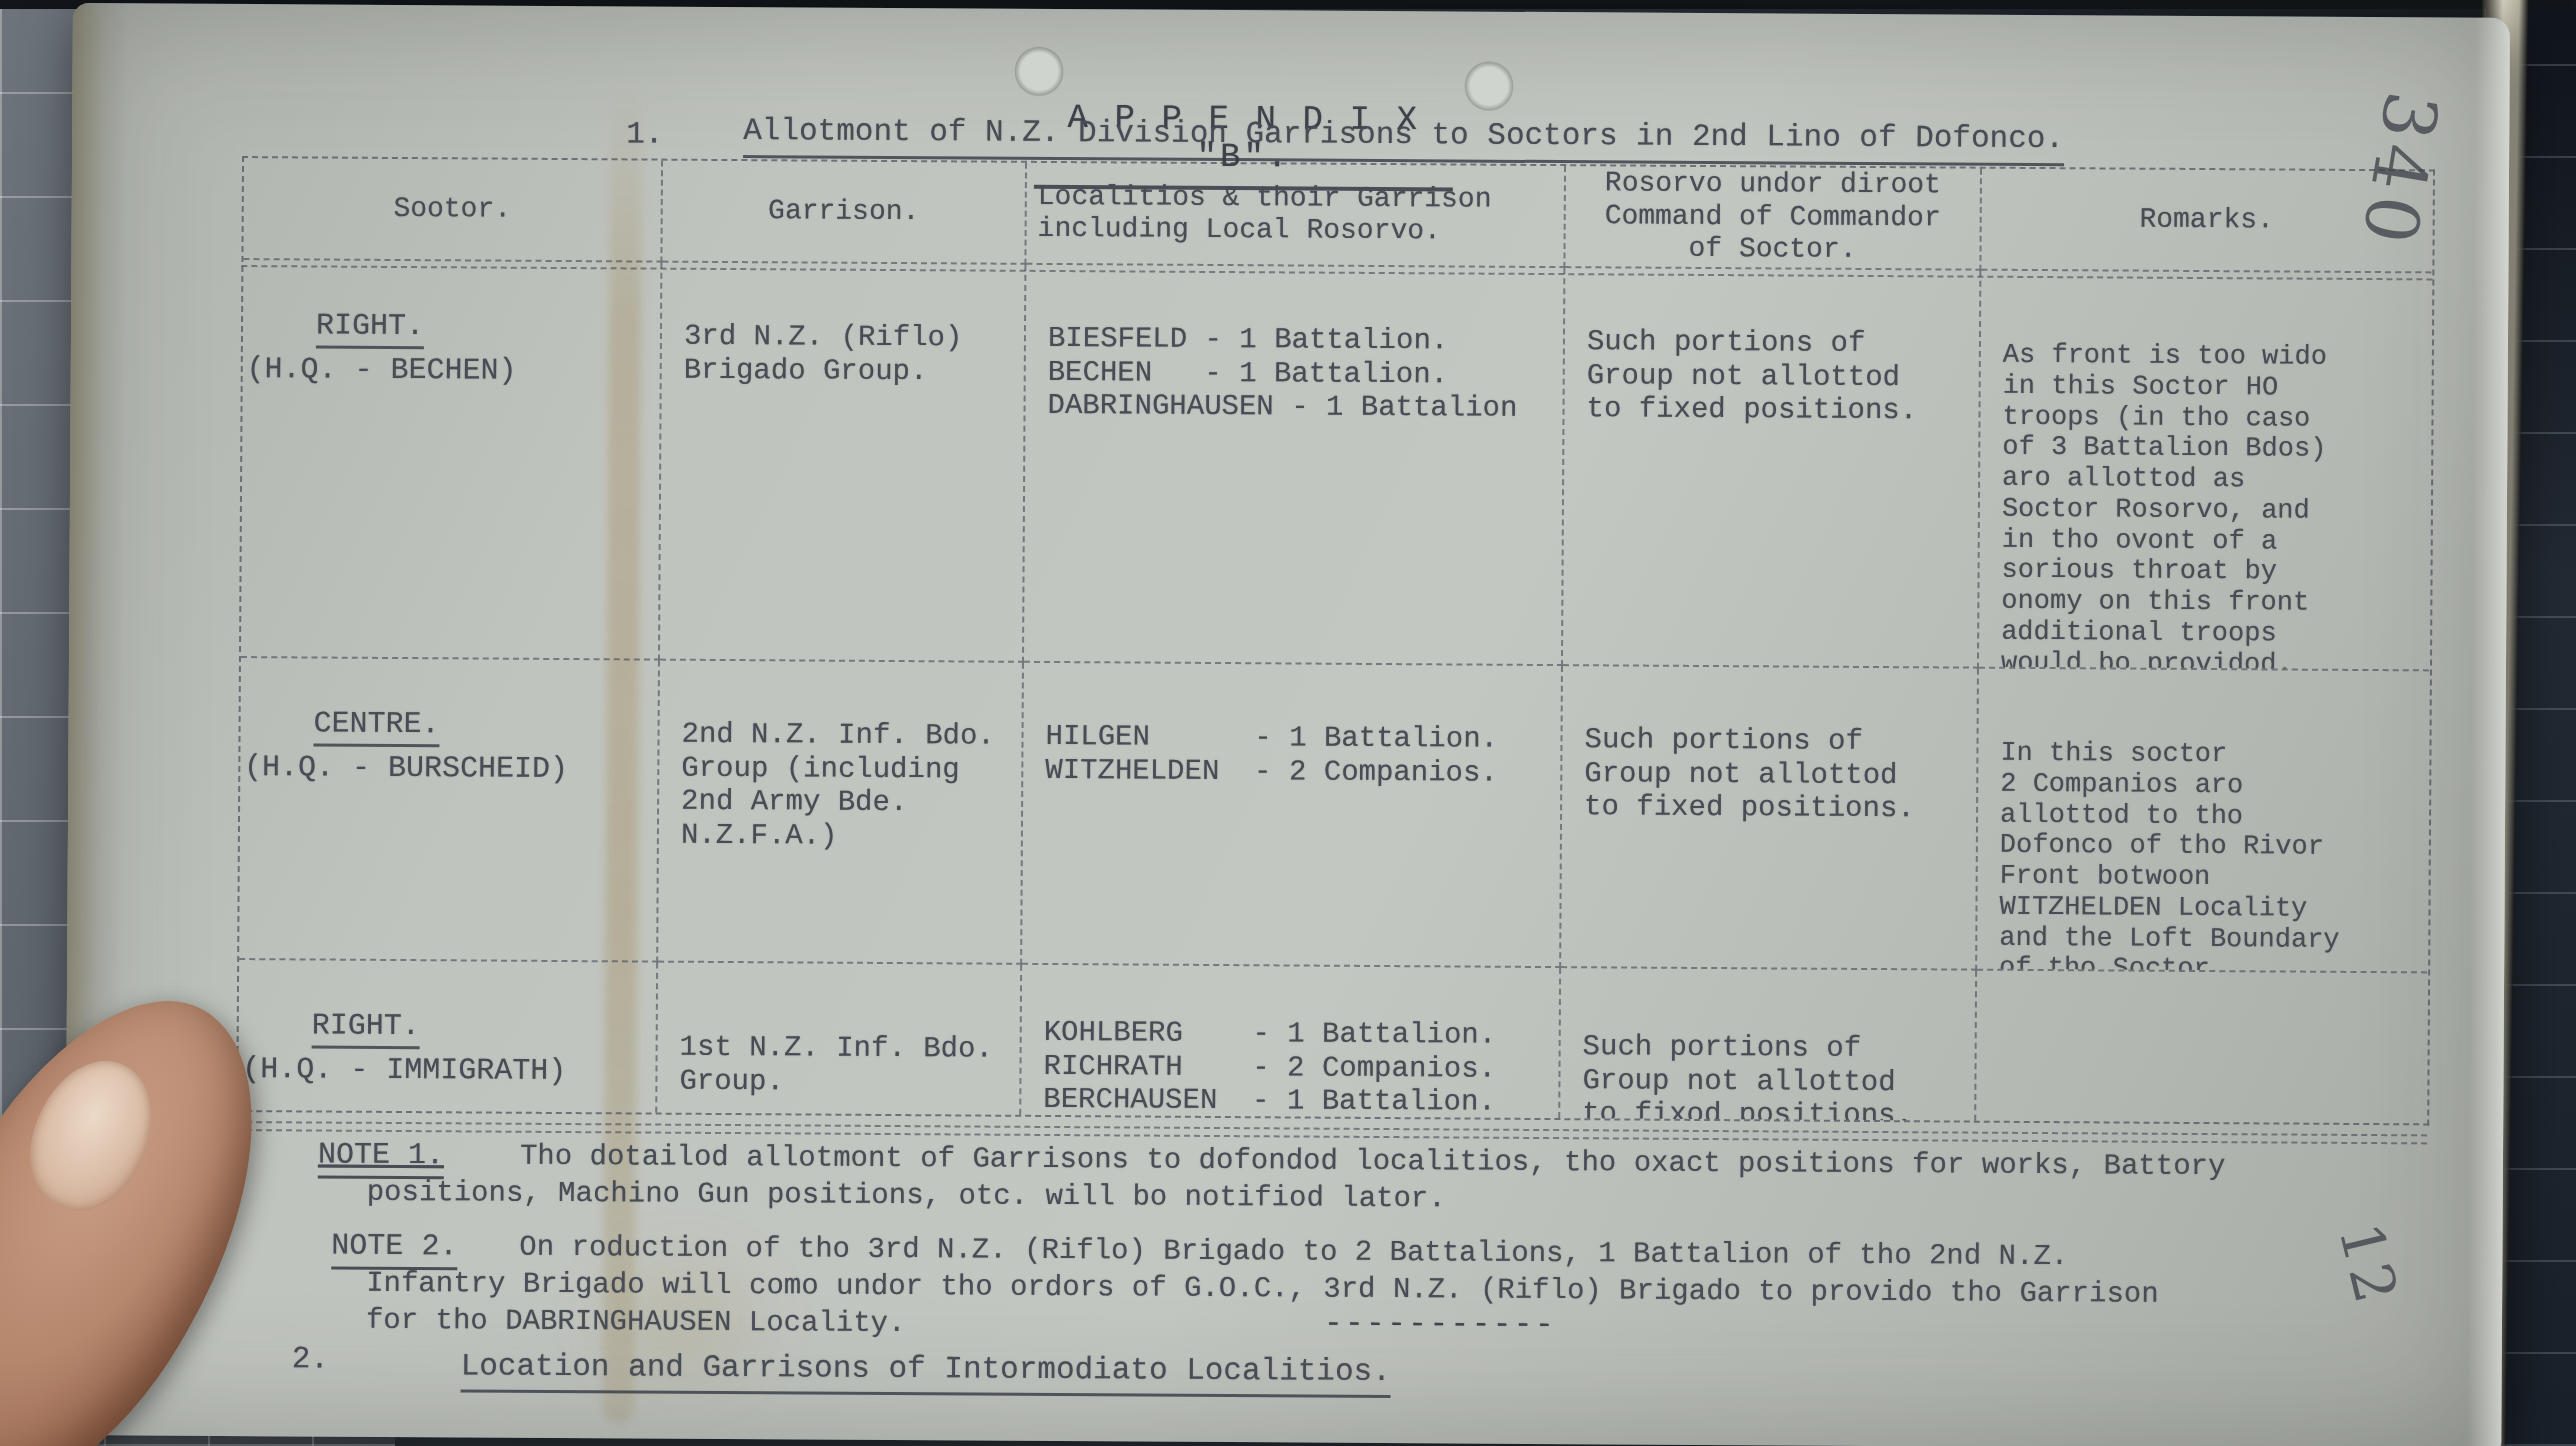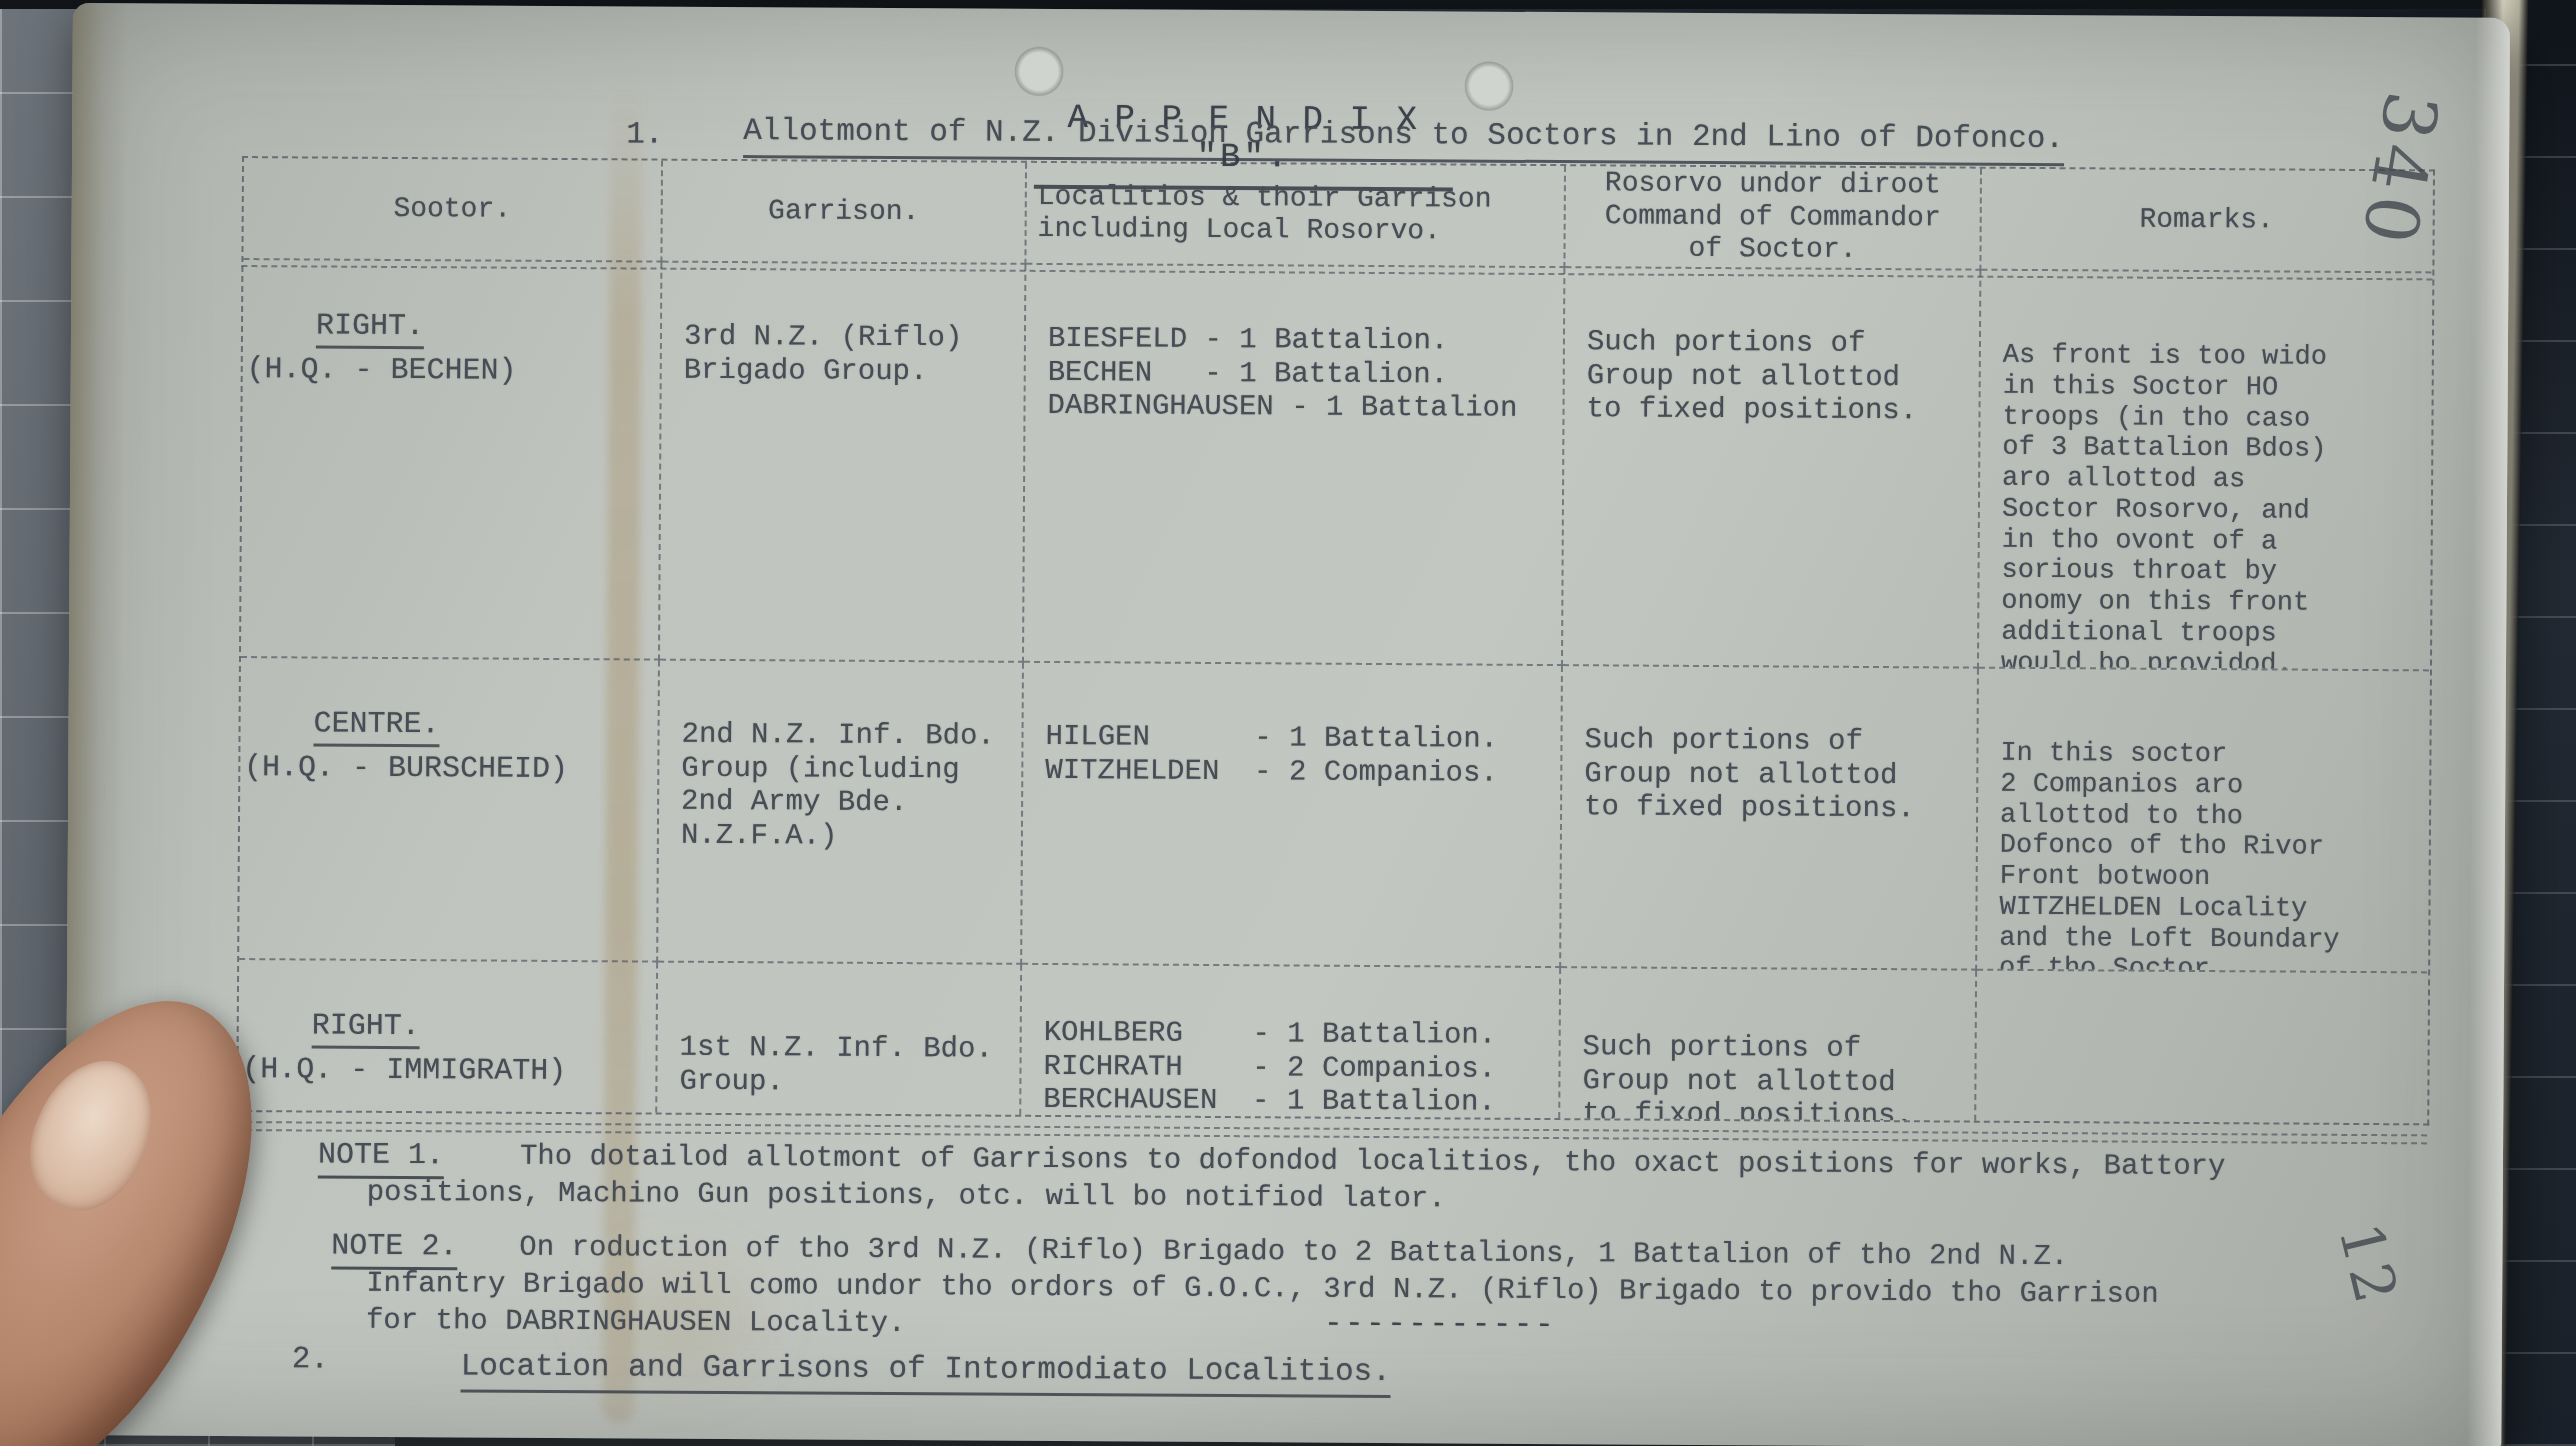--- a/index.html
+++ b/index.html
@@ -183,21 +183,21 @@
       <div class="cell tw cr body-cell pre" style="padding-top:62px;">Such portions of
 Group not allottod
 to fixod positions.</div>
       <div class="cell tw body-cell remarks-cell pre"></div>
     </div>
 
     <div class="line2" style="top:261px;"></div>
     <div class="line2" style="top:1117px;"></div>
     <div class="line2" style="top:1125px;"></div>
 
-    <div class="note-label tw" style="left:252px;top:1133px;">NOTE 1.</div>
+    <div class="note-label tw" style="left:252px;top:1133px;text-decoration:underline;">NOTE 1.</div>
     <div class="note-text tw pre" style="left:301px;top:1132px;">Tho dotailod allotmont of Garrisons to dofondod localitios, tho oxact positions for works, Battory
 positions, Machino Gun positions, otc. will bo notifiod lator.</div>
 
     <div class="note-label tw" style="left:266px;top:1224px;">NOTE 2.</div>
     <div class="note-text tw pre" style="left:301px;top:1223px;">On roduction of tho 3rd N.Z. (Riflo) Brigado to 2 Battalions, 1 Battalion of tho 2nd N.Z.
 Infantry Brigado will como undor tho ordors of G.O.C., 3rd N.Z. (Riflo) Brigado to provido tho Garrison
 for tho DABRINGHAUSEN Locality.</div>
 
     <div class="sep tw">-----------</div>
     <div class="i2no tw">2.</div>

